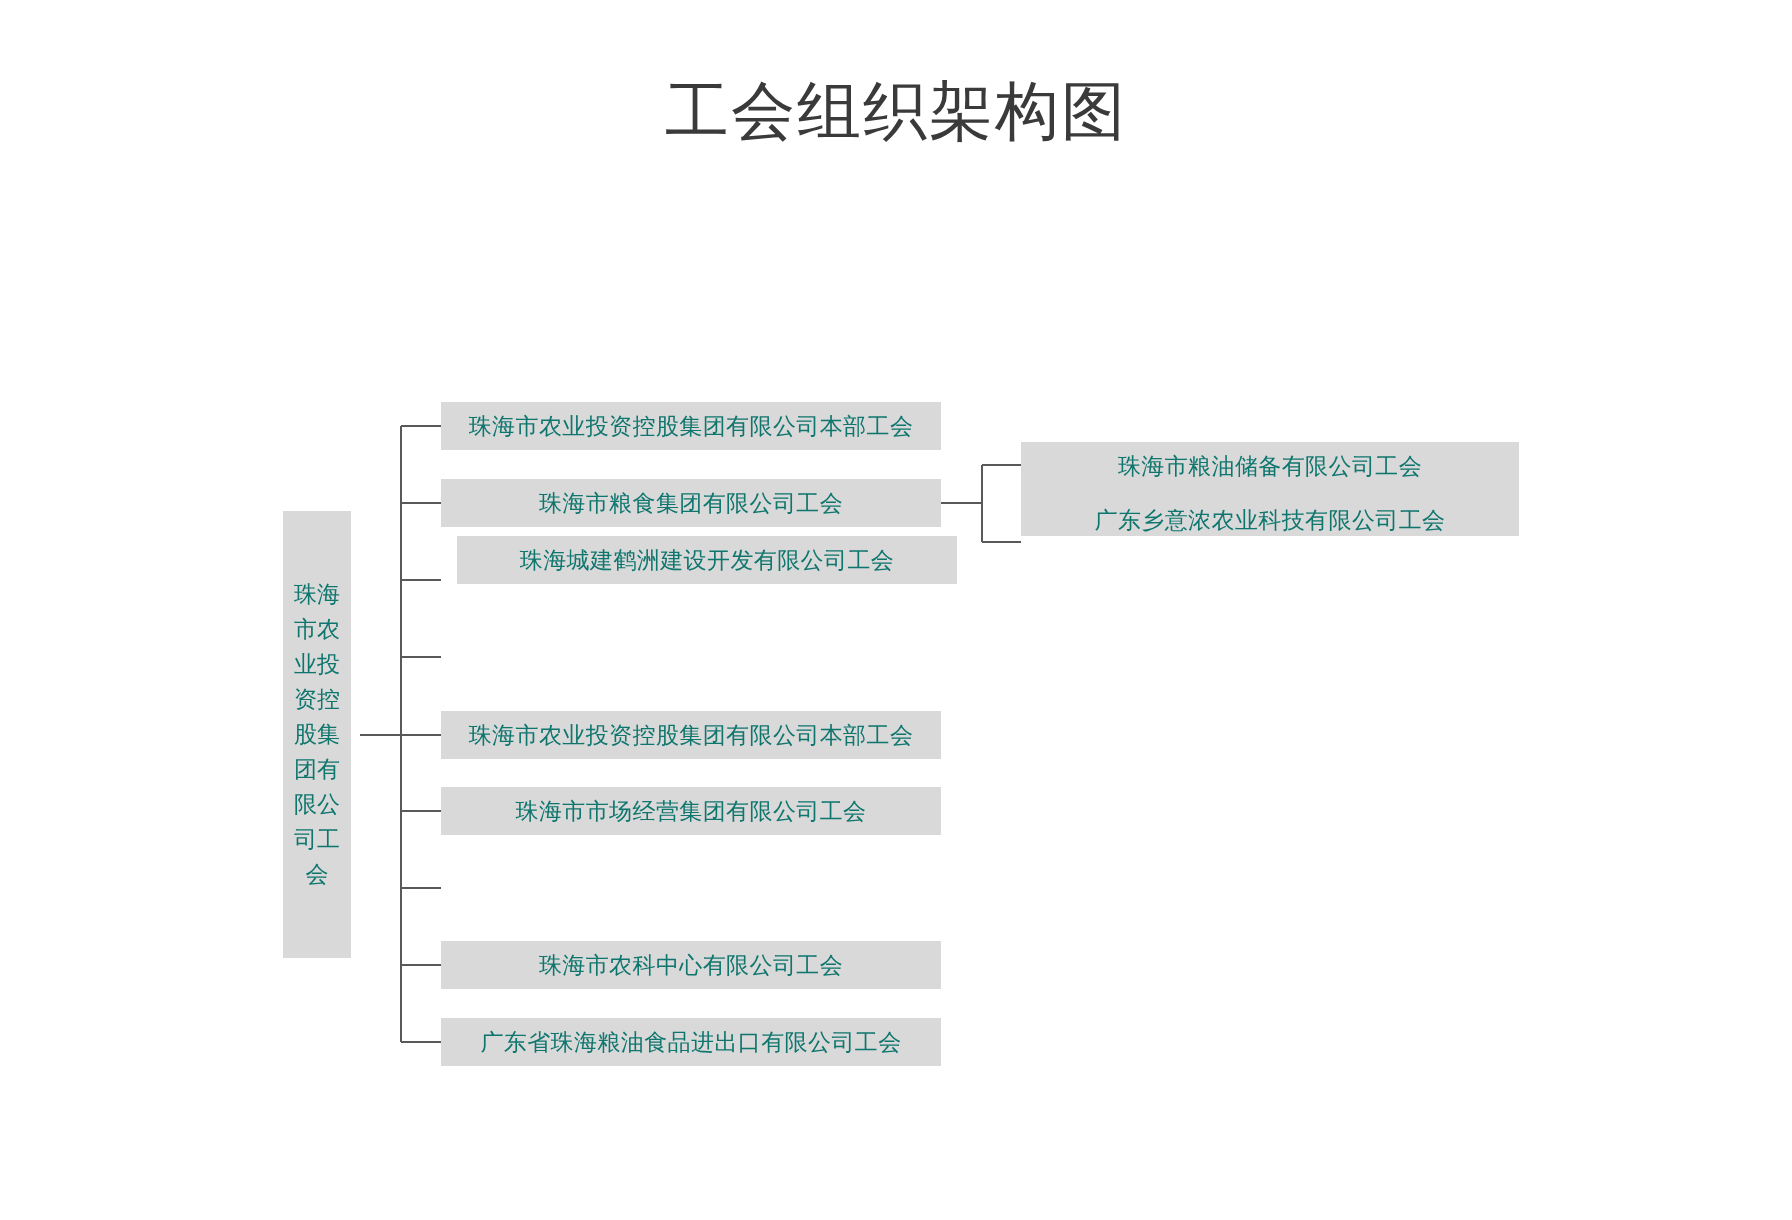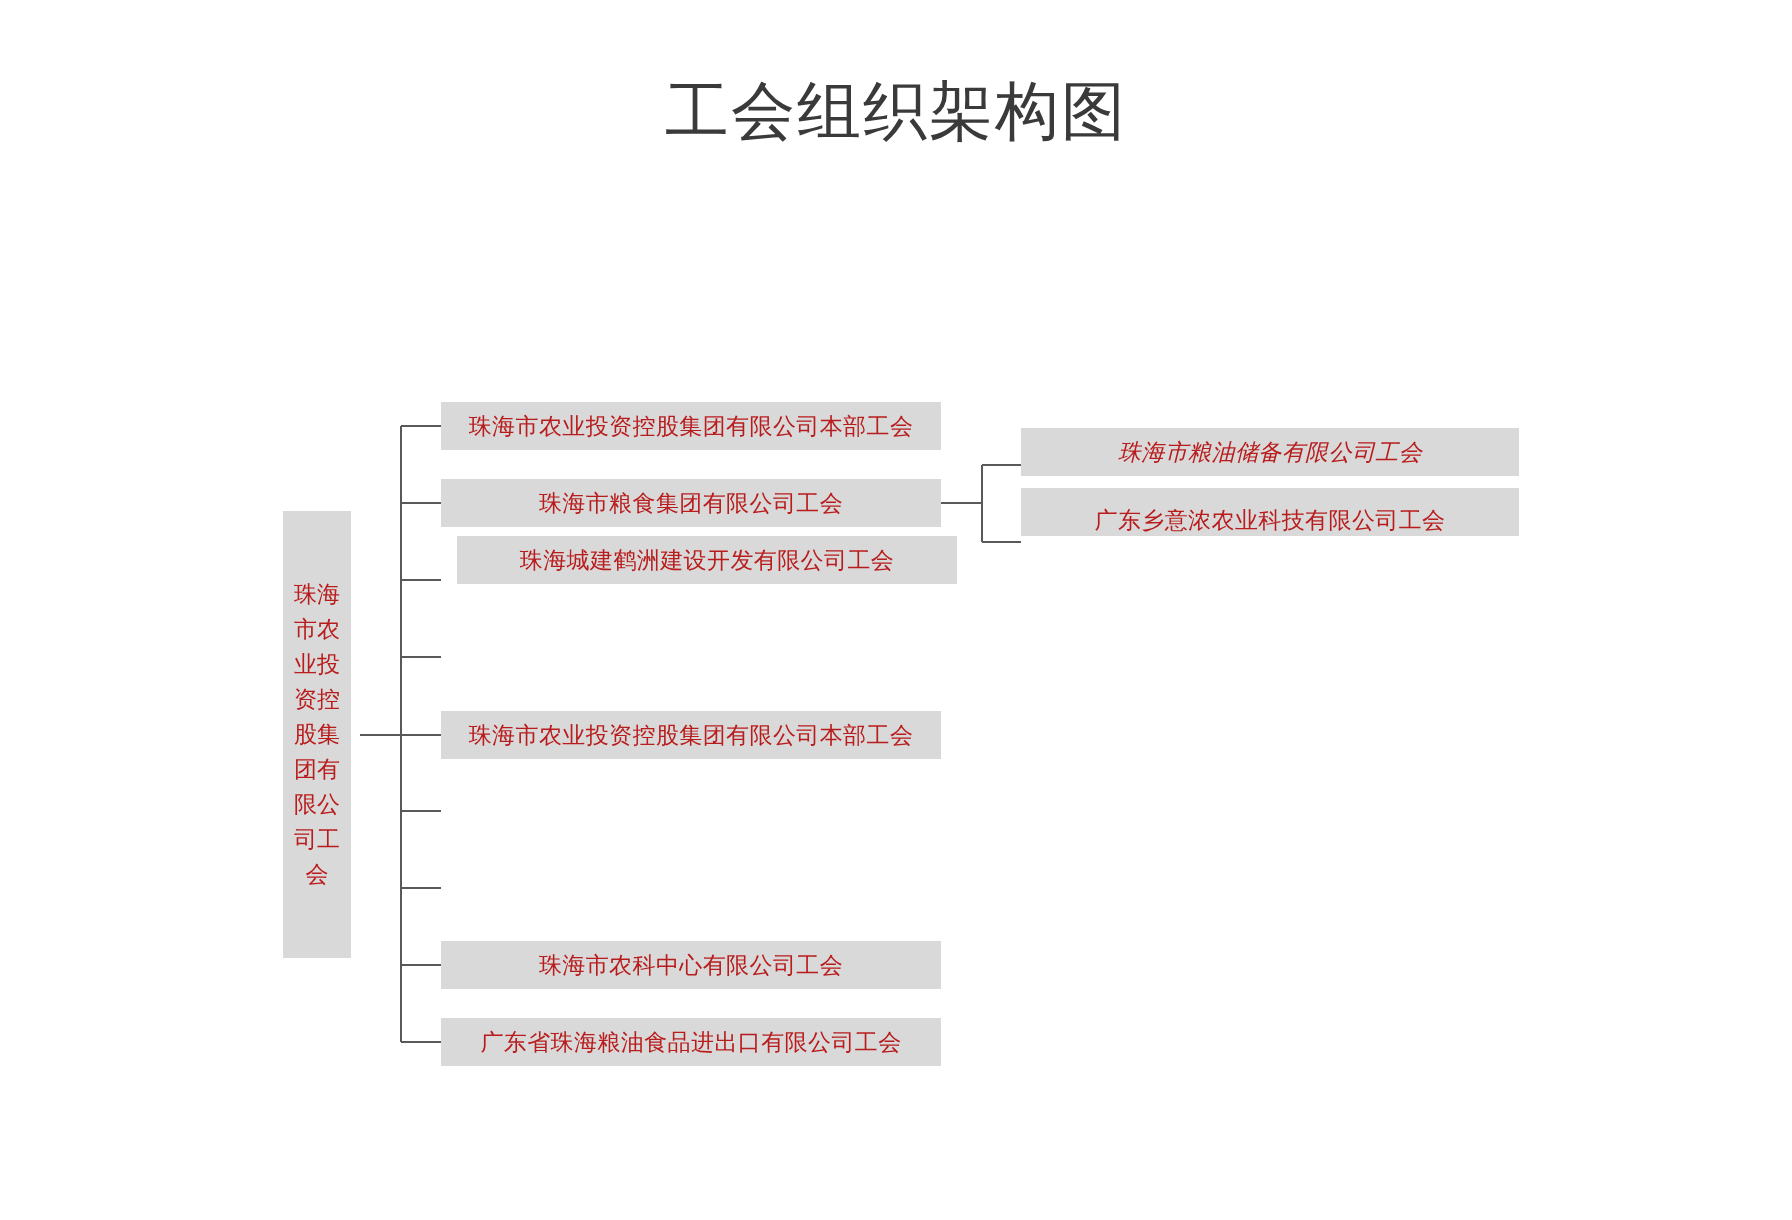--- a/index.html
+++ b/index.html
@@ -34,21 +34,21 @@
     letter-spacing: 2px;
     color: #3a3a3a;
     font-weight: 400;
     white-space: nowrap;
   }
 
   
   .node {
     position: absolute;
     background: #d9d9d9;
-    color: #b91c1c;
+    color: #0f766e;
     display: flex;
     align-items: center;
     justify-content: center;
     box-sizing: border-box;
   }
 
   
   .node-root {
     left: 283px;
     top: 511px;
@@ -137,27 +137,30 @@
   </div>
   <div class="node node-l1" style="top:479px;">
     <span>珠海市粮食集团有限公司工会</span>
   </div>
   <div class="node node-l1" style="top:536px;margin-left:16px;">
     <span>珠海城建鹤洲建设开发有限公司工会</span>
   </div>
   <div class="node node-l1" style="top:711px;">
     <span>珠海市农业投资控股集团有限公司本部工会</span>
   </div>
+  <div class="node node-l1" style="top:787px;">
+    <span>珠海市市场经营集团有限公司工会</span>
+  </div>
   <div class="node node-l1" style="top:941px;">
     <span>珠海市农科中心有限公司工会</span>
   </div>
   <div class="node node-l1" style="top:1018px;">
     <span>广东省珠海粮油食品进出口有限公司工会</span>
   </div>
 
-  <div class="node node-l2" style="top:428px;font-style:italic;">
+  <div class="node node-l2" style="top:442px;">
     <span>珠海市粮油储备有限公司工会</span>
   </div>
   <div class="node node-l2" style="top:488px;align-items:flex-end;">
     <span>广东乡意浓农业科技有限公司工会</span>
   </div>
 
 </div>
 
 </body></html>

